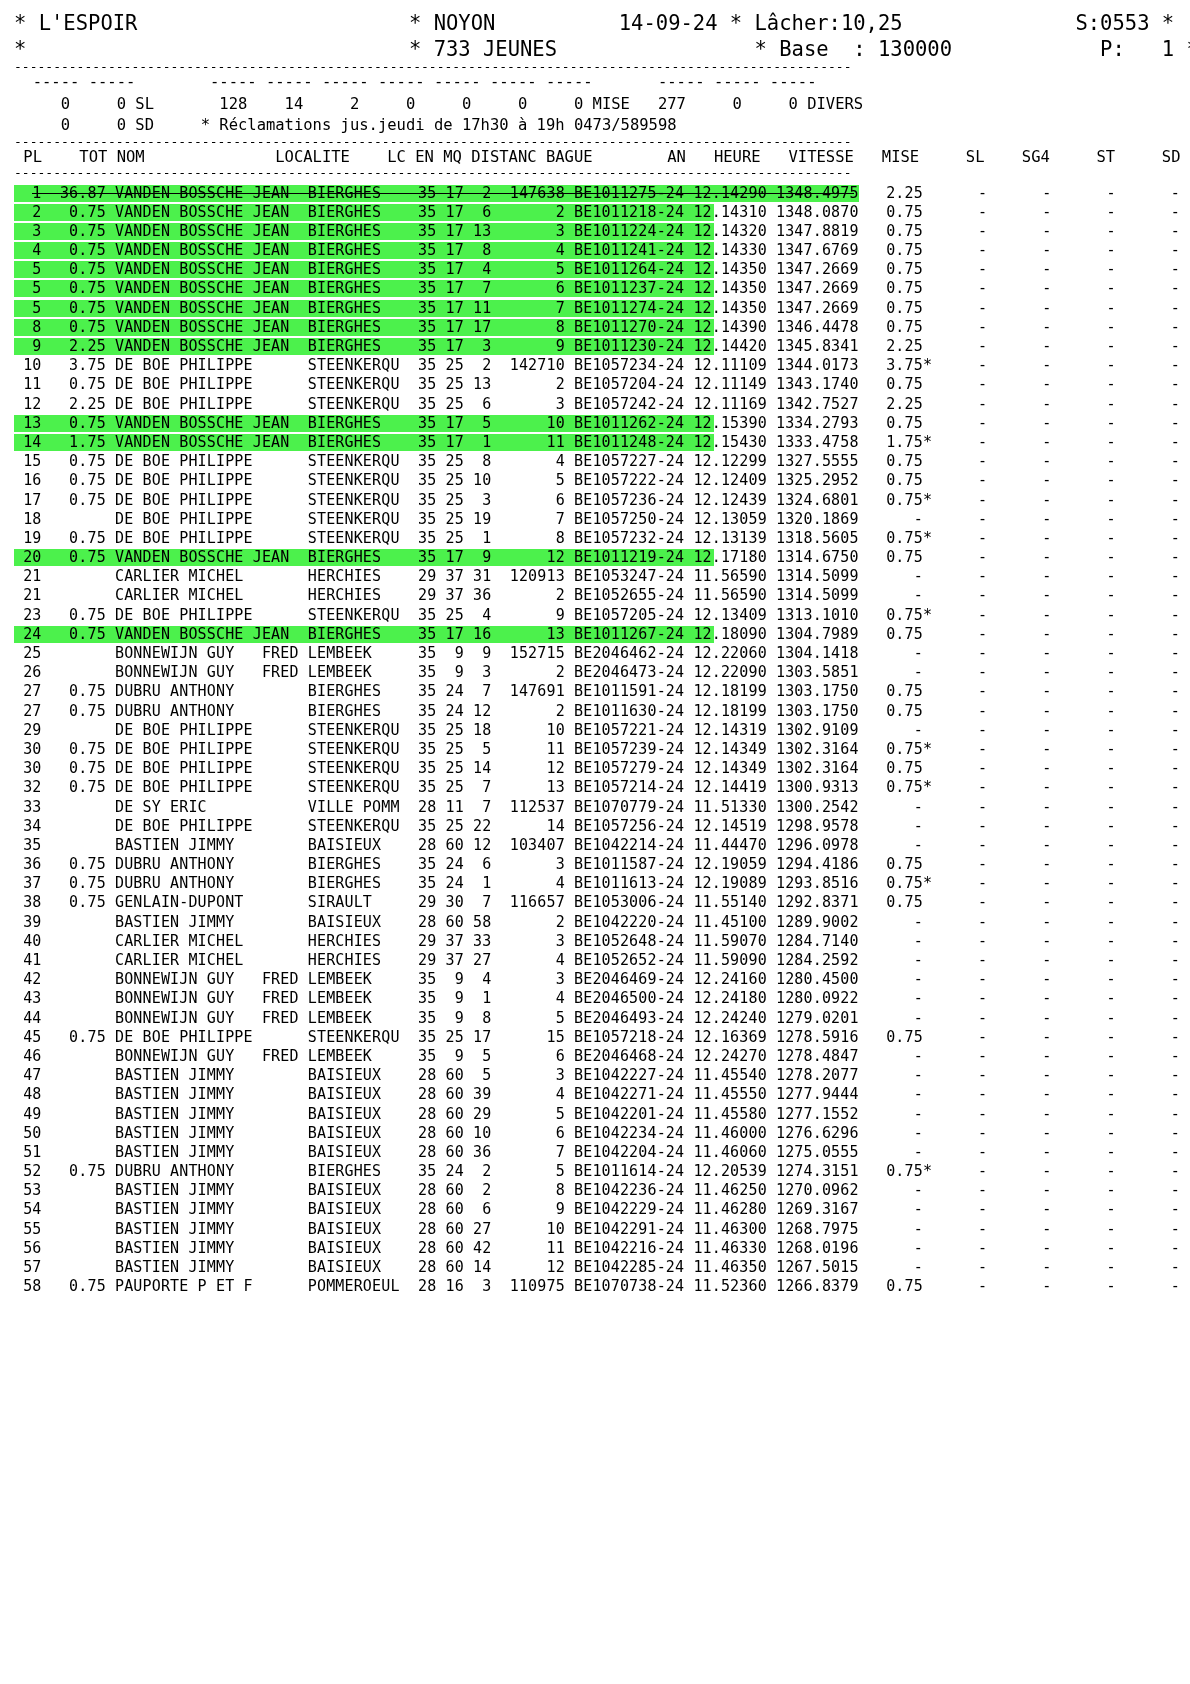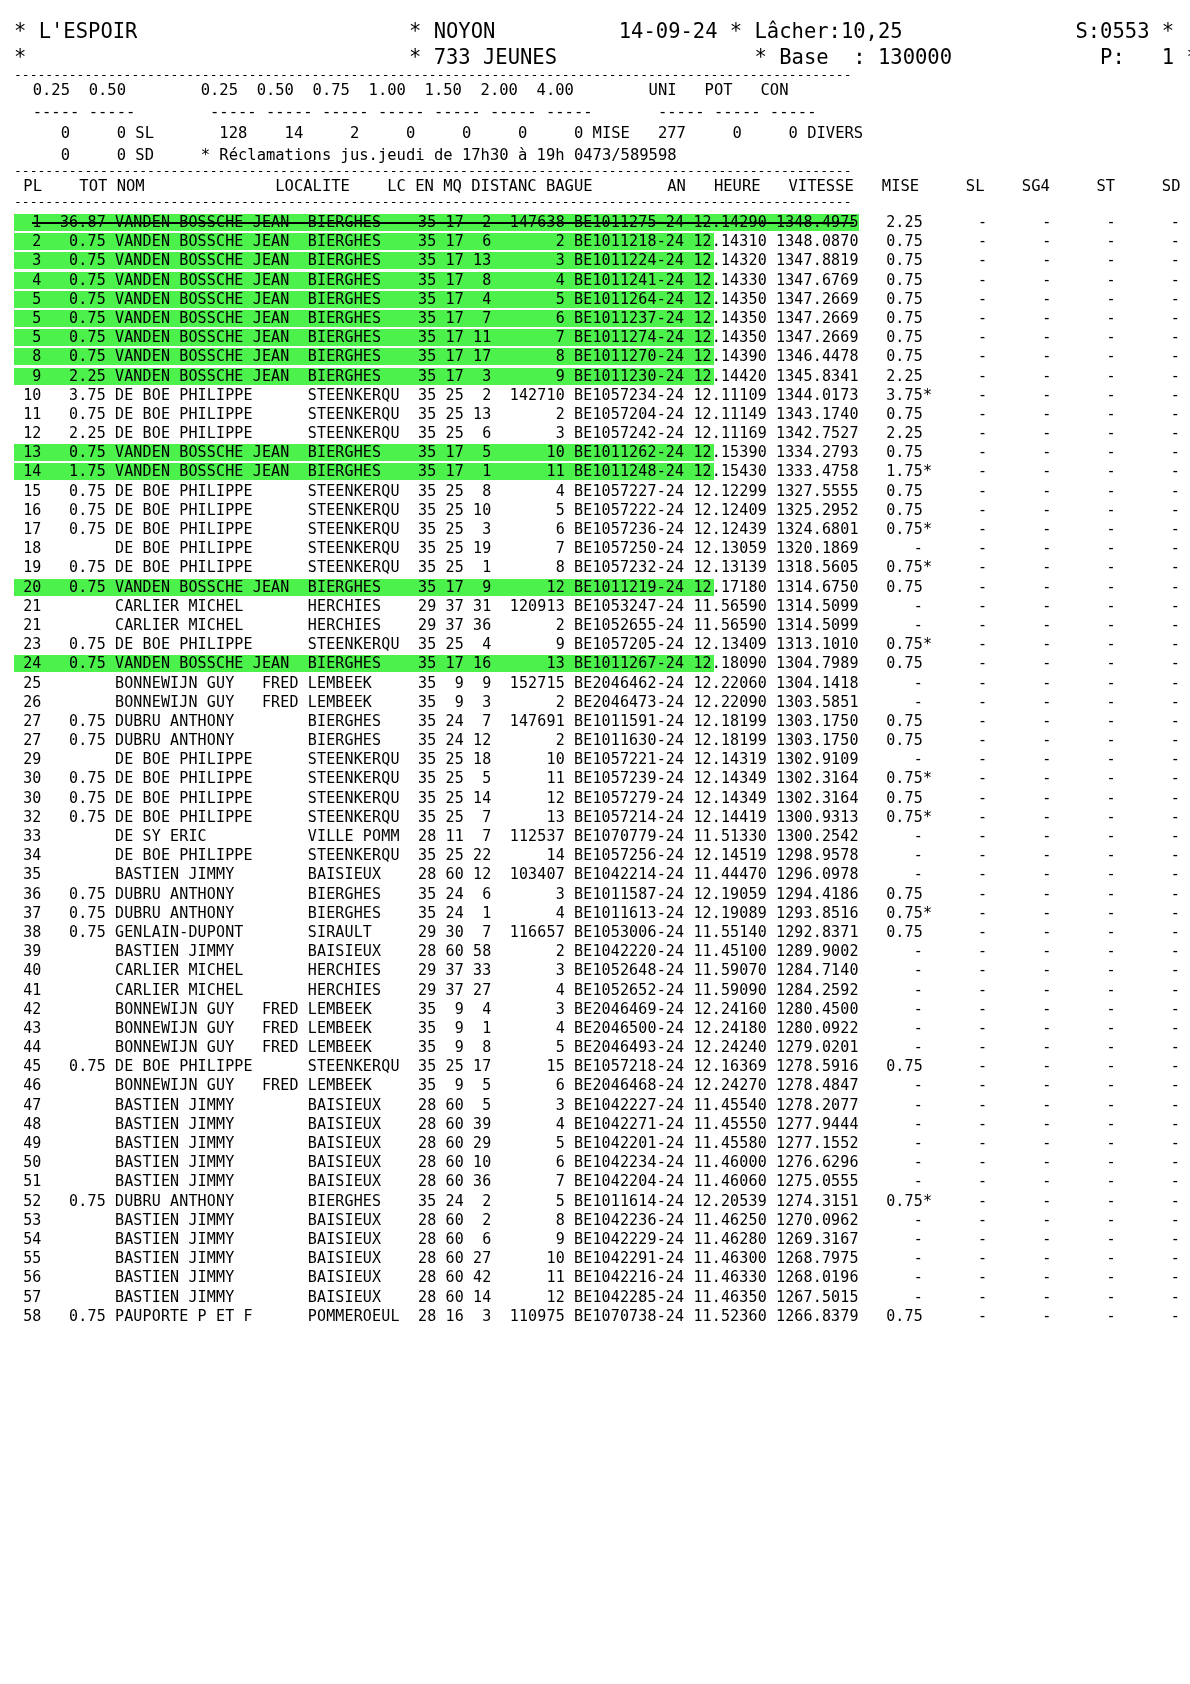--- a/index.html
+++ b/index.html
@@ -11,21 +11,21 @@
     width: 1190px;
     height: 1684px;
     font-family: "DejaVu Sans Mono", "Liberation Mono", monospace;
     color: #000000;
     overflow: hidden;
   }
   .page {
     position: relative;
     width: 1190px;
     height: 1684px;
-    padding: 18px 14px 0 14px;
+    padding: 10px 14px 0 14px;
     box-sizing: border-box;
   }
   pre.block {
     margin: 0;
     font-family: "DejaVu Sans Mono", "Liberation Mono", monospace;
     white-space: pre;
     letter-spacing: 0px;
   }
   
   .hdr {
@@ -86,21 +86,20 @@
 </style>
 </head>
 <body>
 
 <div class="page">
 
   <pre class="block hdr">* L'ESPOIR                      * NOYON          14-09-24 * Lâcher:10,25              S:0553 *</pre>
   <pre class="block hdr">*                               * 733 JEUNES                * Base  : 130000            P:   1 *</pre>
   <pre class="block rule">-----------------------------------------------------------------------------------------------------------</pre>
 
-  <pre class="block mid">  0.25  0.50        0.25  0.50  0.75  1.00  1.50  2.00  4.00        UNI   POT   CON</pre>
   <pre class="block mid">  ----- -----        ----- ----- ----- ----- ----- ----- -----       ----- ----- -----</pre>
   <pre class="block mid">     0     0 SL       128    14     2     0     0     0     0 MISE   277     0     0 DIVERS</pre>
   <pre class="block mid">     0     0 SD     * Réclamations jus.jeudi de 17h30 à 19h 0473/589598</pre>
 
   <pre class="block rule">-----------------------------------------------------------------------------------------------------------</pre>
   <pre class="block colhdr"> PL    TOT NOM              LOCALITE    LC EN MQ DISTANC BAGUE        AN   HEURE   VITESSE   MISE     SL    SG4     ST     SD    UNI    POT    CON</pre>
   <pre class="block rule">-----------------------------------------------------------------------------------------------------------</pre>
 
   <div class="results">
       <div class="row"><span class="hl" style="width: 845px;"></span><span class="txt">  1  36.87 VANDEN BOSSCHE JEAN  BIERGHES    35 17  2  147638 BE1011275-24 12.14290 1348.4975   2.25      -      -      -      -  34.62      -      -</span><span class="strike" style="width: 822px;"></span></div>

